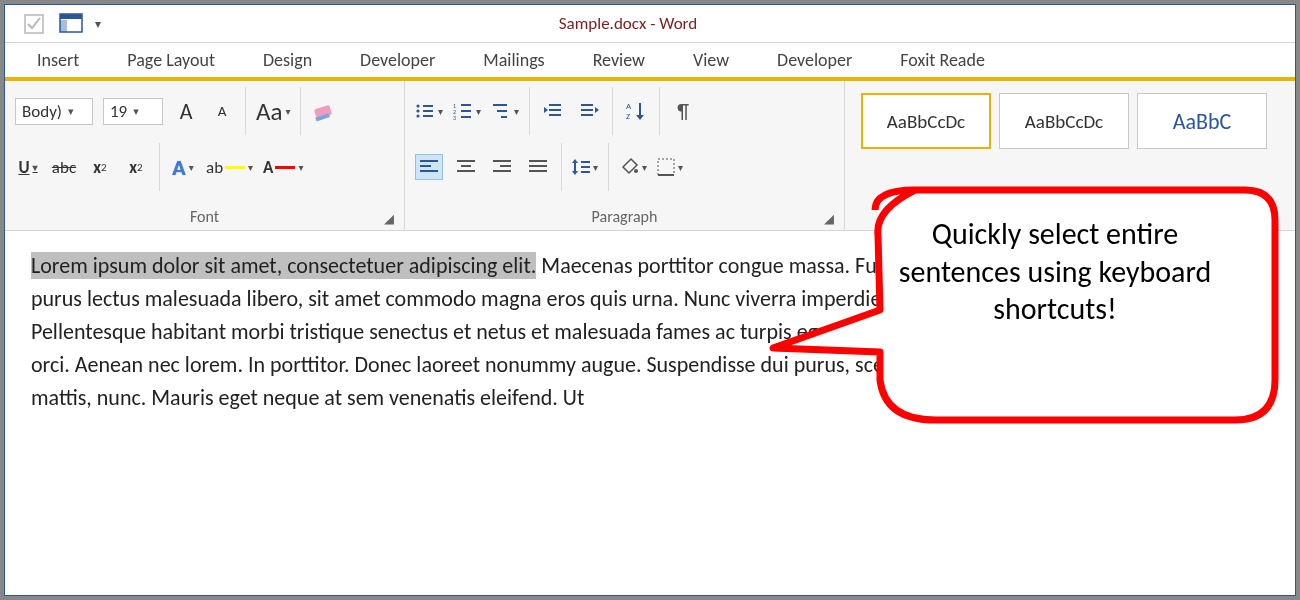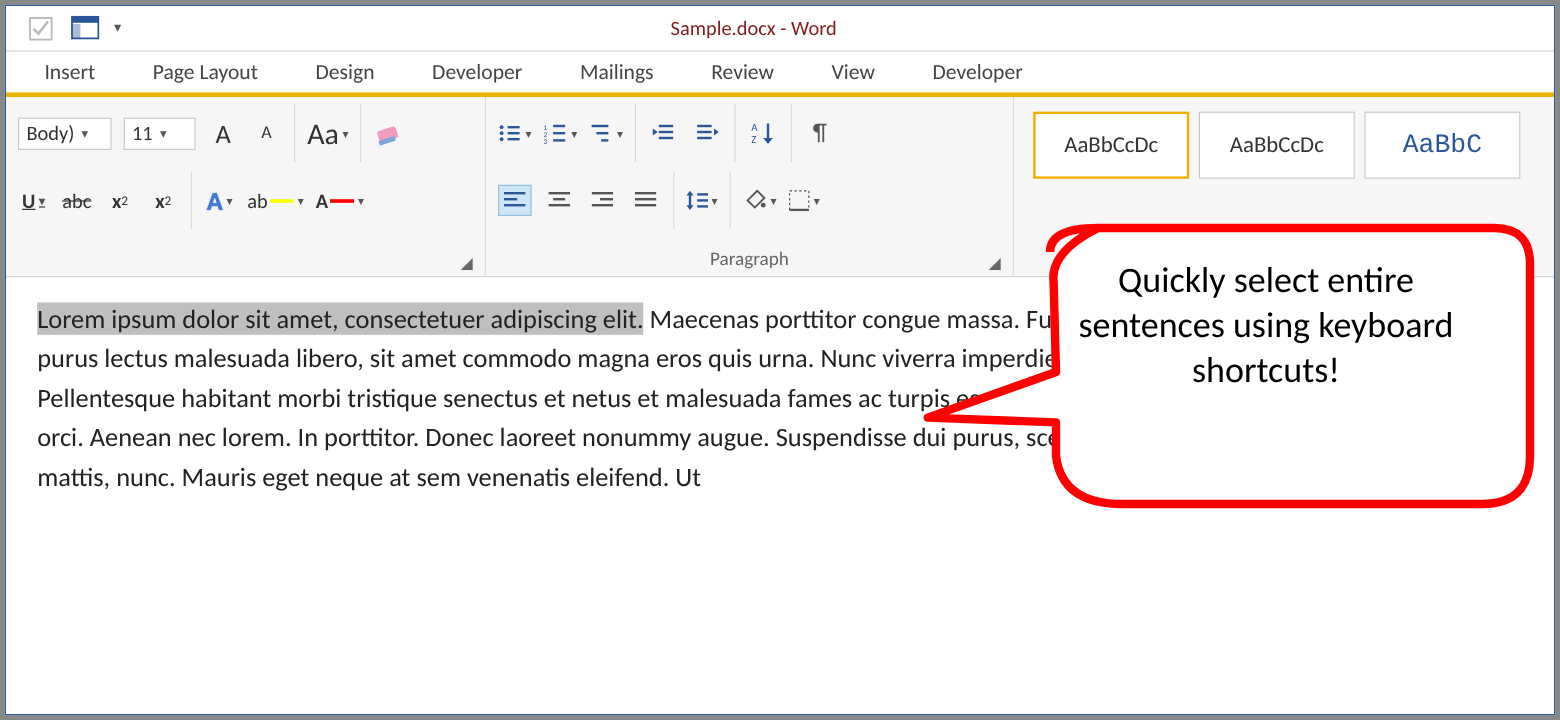--- a/index.html
+++ b/index.html
@@ -19,21 +19,21 @@
 .dlg-launcher { position:absolute; right:4px; bottom:3px; width:16px; height:16px; font-size:13px; color:#666; }
 .dd { border:1px solid #c8c8c8; background:#fff; display:flex; align-items:center; padding:2px 6px; font-size:17px; color:#333; }
 .dd .chev { margin-left:6px; font-size:11px; color:#555; }
 .rb { display:inline-flex; align-items:center; justify-content:center; min-width:26px; height:26px; font-size:17px; color:#333; }
 .rb.small-chev::after { content:"▾"; font-size:10px; margin-left:3px; color:#555; }
 .rb.active { background:#cde6f7; border:1px solid #92c0e0; padding:0 4px; }
 .sep { width:1px; height:48px; background:#d9d9d9; }
 .styles { display:flex; gap:8px; padding:6px;align-items:flex-end; }
 .style-tile { border:1px solid #c8c8c8; background:#fff; width:130px; height:56px; display:flex; flex-direction:column; align-items:center; justify-content:center; font-size:19px; color:#333; }
 .style-tile.sel { border:2px solid #f0b000; }
-.style-tile.blue { color:#2b579a; font-size:22px;font-family:Liberation Mono, monospace; }
+.style-tile.blue { color:#2b579a; font-size:22px; }
 .doc { padding:18px 26px 0 26px; font-family:Calibri,Arial,sans-serif; }
 .doc .heading { font-size:32px; color:#1f4e79; margin-bottom:10px; font-weight:400; font-family:"Calibri Light",Calibri,Arial; }
 .doc .body { font-size:22px; color:#222; line-height:1.5; }
 .sel-text { background:#bfbfbf; }
 svg { display:block; }
 .callout { position:absolute; left:760px; top:175px; }
 .callout-text { position:absolute; left:870px; top:210px; width:360px; font-family:Calibri,Arial; font-size:30px; font-weight:400; color:#000; text-align:center; line-height:1.25; }
 .underline-bar { display:inline-block; height:3px; width:20px; vertical-align:-6px; margin-left:2px; }
 </style>
 </head>
@@ -64,33 +64,34 @@
 
   <div class="tabs">
     <div class="tab">Insert</div>
     <div class="tab">Page Layout</div>
     <div class="tab">Design</div>
     <div class="tab">Developer</div>
     <div class="tab">Mailings</div>
     <div class="tab">Review</div>
     <div class="tab">View</div>
     <div class="tab">Developer</div>
+    <div class="tab">Foxit Reade</div>
   </div>
 
   <div class="ribbon">
 
     <div class="group" style="width:400px">
       <div class="group-rows">
         <div class="row">
           <div class="dd" style="width:78px">
             <span>Body)</span>
               <span class="chev">▾</span>
           </div>
           <div class="dd" style="width:60px">
-            <span>11</span>
+            <span>19</span>
               <span class="chev">▾</span>
           </div>
           <span class="rb" style="font-size:22px">A</span>
           <span class="rb" style="font-size:15px">A</span>
           <div class="sep"></div>
           <span class="rb small-chev" style="font-size:25px">Aa</span>
           <div class="sep"></div>
           <span class="rb">
             <svg width="26" height="24">
                 <rect x="4" y="8" width="16" height="10" rx="2" fill="#f29ac0" transform="rotate(-18 12 13)"></rect>
@@ -116,20 +117,21 @@
           <span class="rb small-chev">
             <span>ab</span>
               <span class="underline-bar" style="background:#ffff00"></span>
           </span>
           <span class="rb small-chev">
             <span style="font-weight:700">A</span>
               <span class="underline-bar" style="background:#ff0000"></span>
           </span>
         </div>
       </div>
+      <div class="group-label">Font</div>
       <span class="dlg-launcher">◢</span>
     </div>
 
     <div class="group" style="width:440px">
       <div class="group-rows">
         <div class="row">
           <span class="rb small-chev">
               <svg width="20" height="18">
                 <circle cx="3" cy="4" r="1.6" fill="#2b579a"></circle>
                 <rect x="8" y="3" width="10" height="2" fill="#2b579a"></rect>

